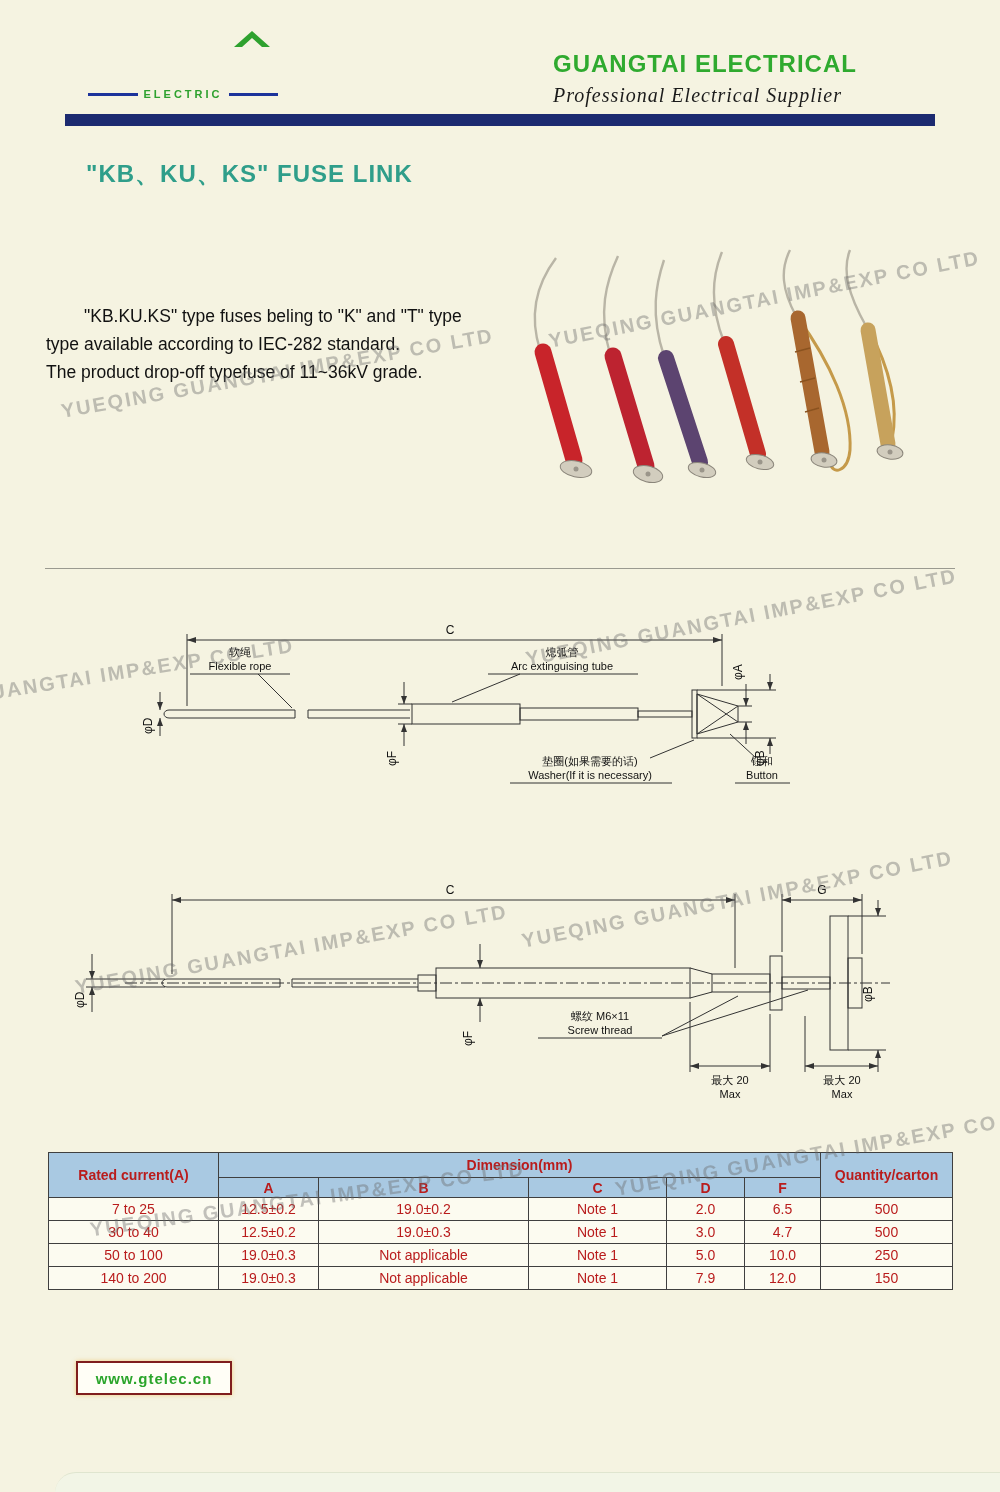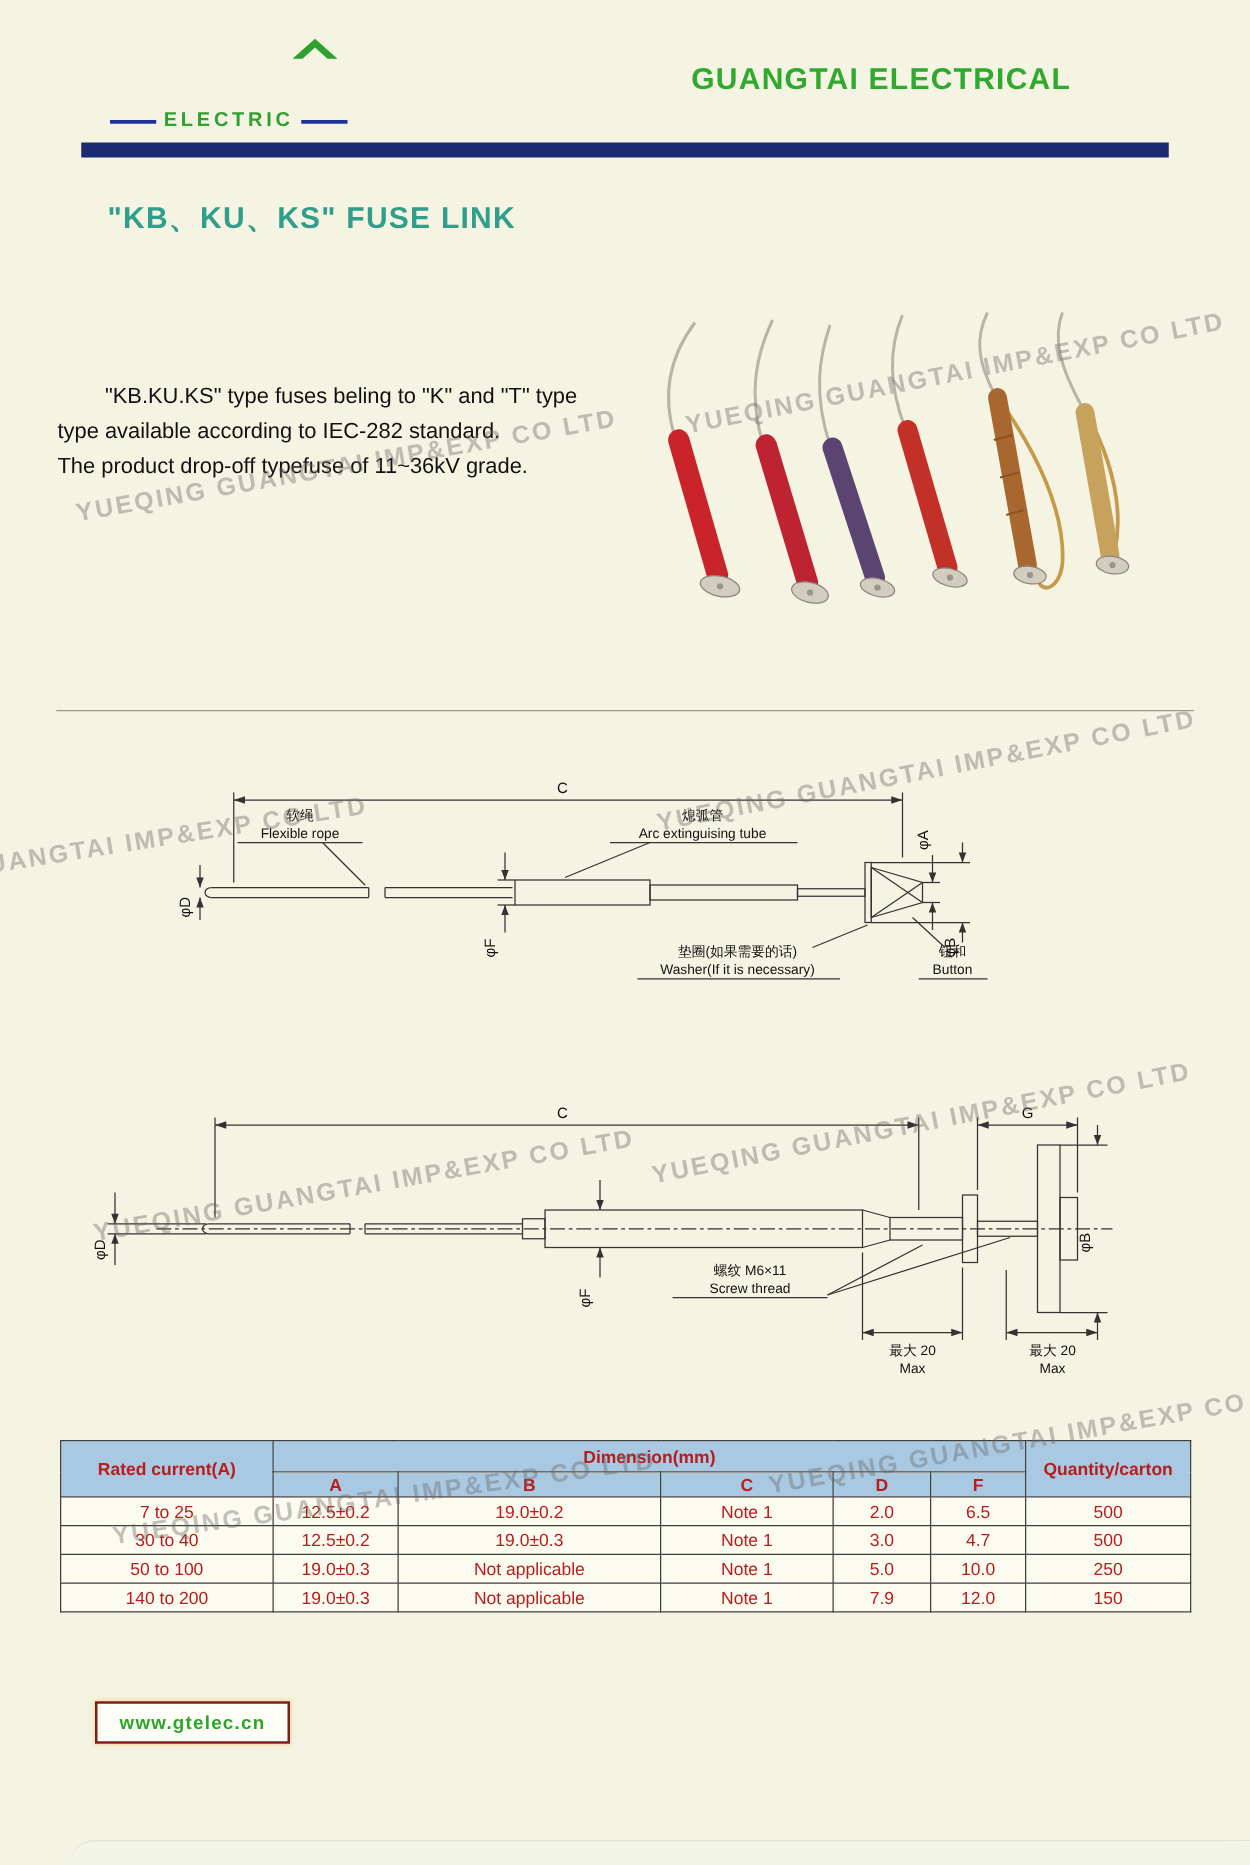--- a/index.html
+++ b/index.html
@@ -21,21 +21,21 @@
     font-size:46px;font-weight:bold;letter-spacing:3px;
     color:#1c339b;line-height:1;
   }
   .logo-roof{position:absolute;left:232px;top:30px;}
   .logo-sub-row{
     position:absolute;left:88px;top:88px;width:190px;
     display:flex;align-items:center;gap:6px;
   }
   .logo-rule{height:3px;background:#1c339b;flex:1;}
   .logo-sub{
-    font-size:16px;font-weight:bold;letter-spacing:3px;color:#2ea12e;
+    font-size:11px;font-weight:bold;letter-spacing:3px;color:#2ea12e;
   }
   .company{
     position:absolute;left:553px;top:50px;
     font-size:24px;font-weight:bold;letter-spacing:1px;color:#2faa2f;
   }
   .tagline{
     position:absolute;left:553px;top:84px;
     font-family:"Liberation Serif",serif;font-style:italic;
     font-size:20px;color:#1b1b1b;letter-spacing:1px;
   }
@@ -110,20 +110,21 @@
 
   <svg class="logo-roof" width="40" height="18" viewBox="0 0 40 18">
     <polygon points="2,17 20,1 38,17 30,17 20,8 10,17" fill="#2ea12e"></polygon>
   </svg>
   <div class="logo-sub-row">
     <div class="logo-rule"></div>
     <div class="logo-sub">ELECTRIC</div>
     <div class="logo-rule"></div>
   </div>
   <div class="company">GUANGTAI ELECTRICAL</div>
+  <div class="tagline">Professional Electrical Supplier</div>
   <div class="header-bar"></div>
 
   <div class="page-title">"KB、KU、KS" FUSE LINK</div>
 
   <div class="intro">
     <div class="intro-line first">"KB.KU.KS" type fuses beling to "K" and "T" type</div>
     <div class="intro-line">type available according to IEC-282 standard.</div>
     <div class="intro-line">The product drop-off typefuse of 11~36kV grade.</div>
   </div>
 

